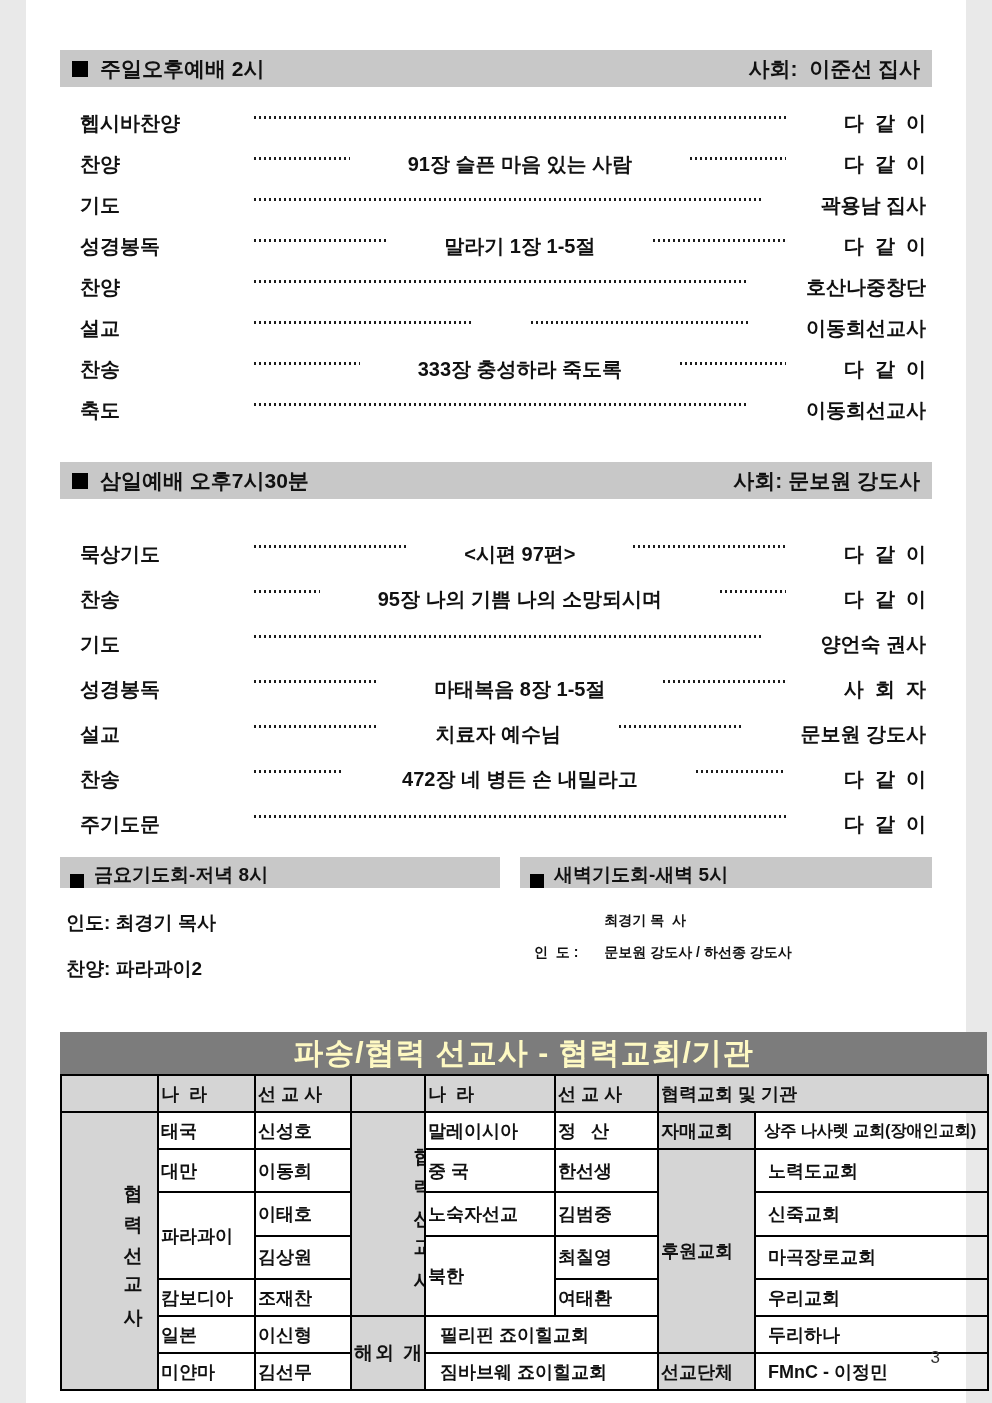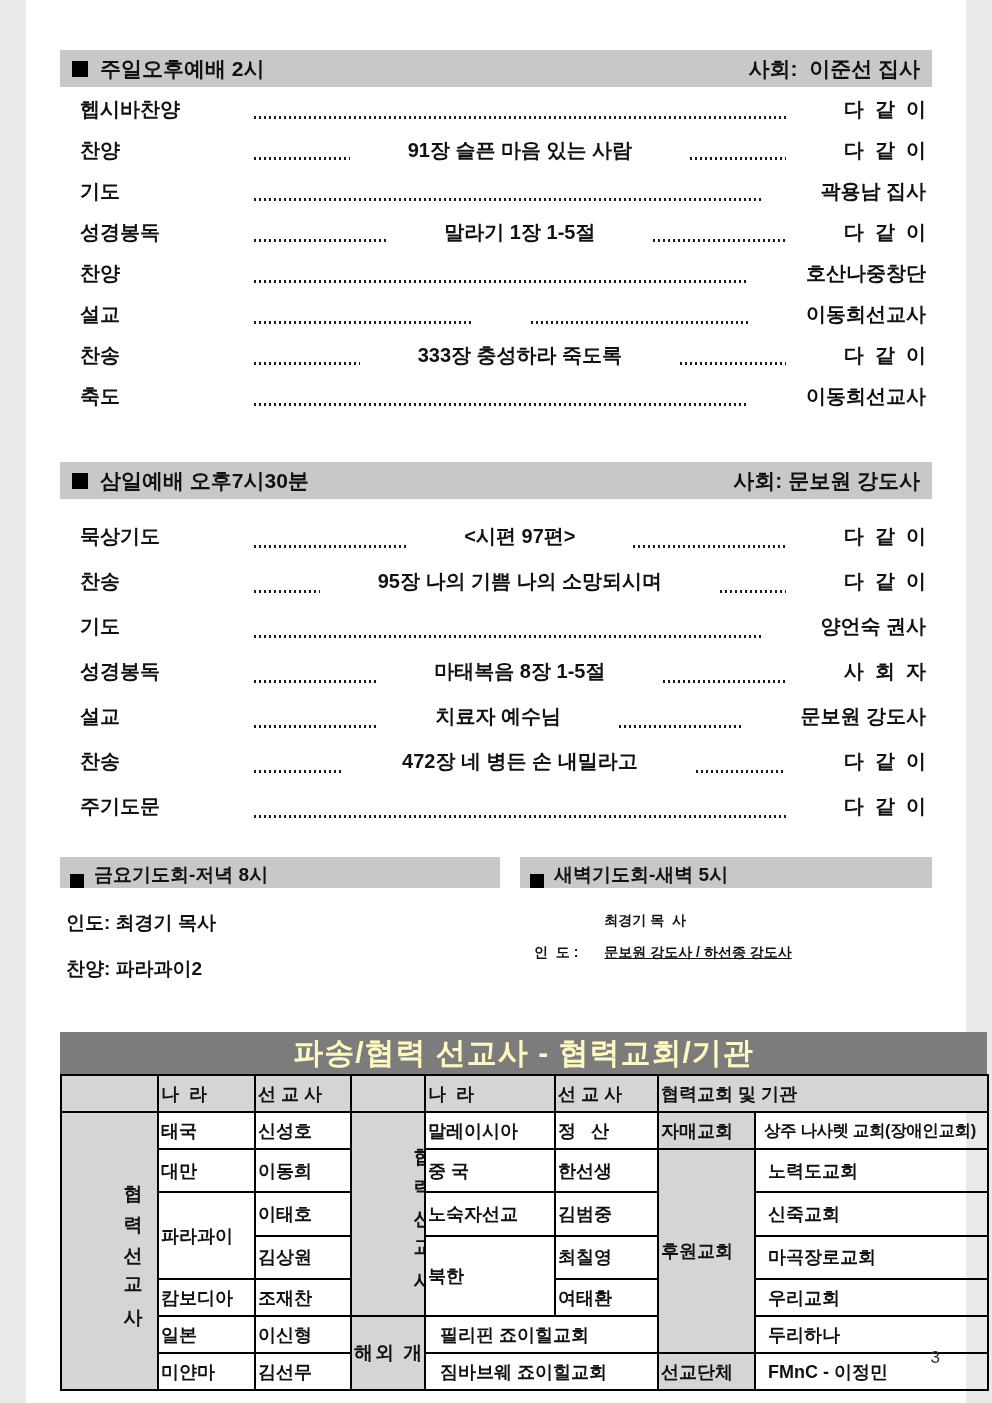--- a/index.html
+++ b/index.html
@@ -25,21 +25,21 @@
     font-size: 21px;
   }
   .bar-left { display: flex; align-items: center; }
   .sq { width: 16px; height: 16px; background: #000; margin-right: 12px; flex: none; }
   .sq.small { width: 14px; height: 14px; margin-right: 10px; }
   .bar .moderator { white-space: pre; }
   
   .order { padding: 0 6px 0 20px; }
   .order .item {
     display: flex;
-    align-items: flex-start;
+    align-items: flex-end;
     font-size: 20px;
     gap: 48px;
   }
   .order-1 { margin-top: 9px; }
   .order-1 .item { height: 41px; }
   .order-2 { margin-top: 24px; }
   .order-2 .item { height: 45px; }
   .lbl {
     width: 120px;
     flex: none;
@@ -68,21 +68,21 @@
     display: flex;
     align-items: flex-end;
     padding: 0 10px;
     font-size: 19px;
   }
   .friday-lines { padding: 22px 0 0 6px; font-size: 19px; }
   .friday-lines div { margin-bottom: 20px; white-space: pre; }
   .dawn-block { display: flex; align-items: flex-end; padding: 20px 0 0 14px; font-size: 14px; }
   .dawn-label { white-space: pre; margin-right: 26px; }
   .dawn-lines div { white-space: pre; margin: 4px 0 14px 0; }
-  .dawn-lines div:last-child { margin-bottom: 0; text-decoration: underline; }
+  .dawn-lines div:last-child { margin-bottom: 0; }
   
   .mission { margin-top: 30px; width: 927px; }
   .mission-title {
     background: #7c7c7c;
     color: #fef9c3;
     height: 42px;
     display: flex;
     align-items: center;
     justify-content: center;
     font-size: 30px;

